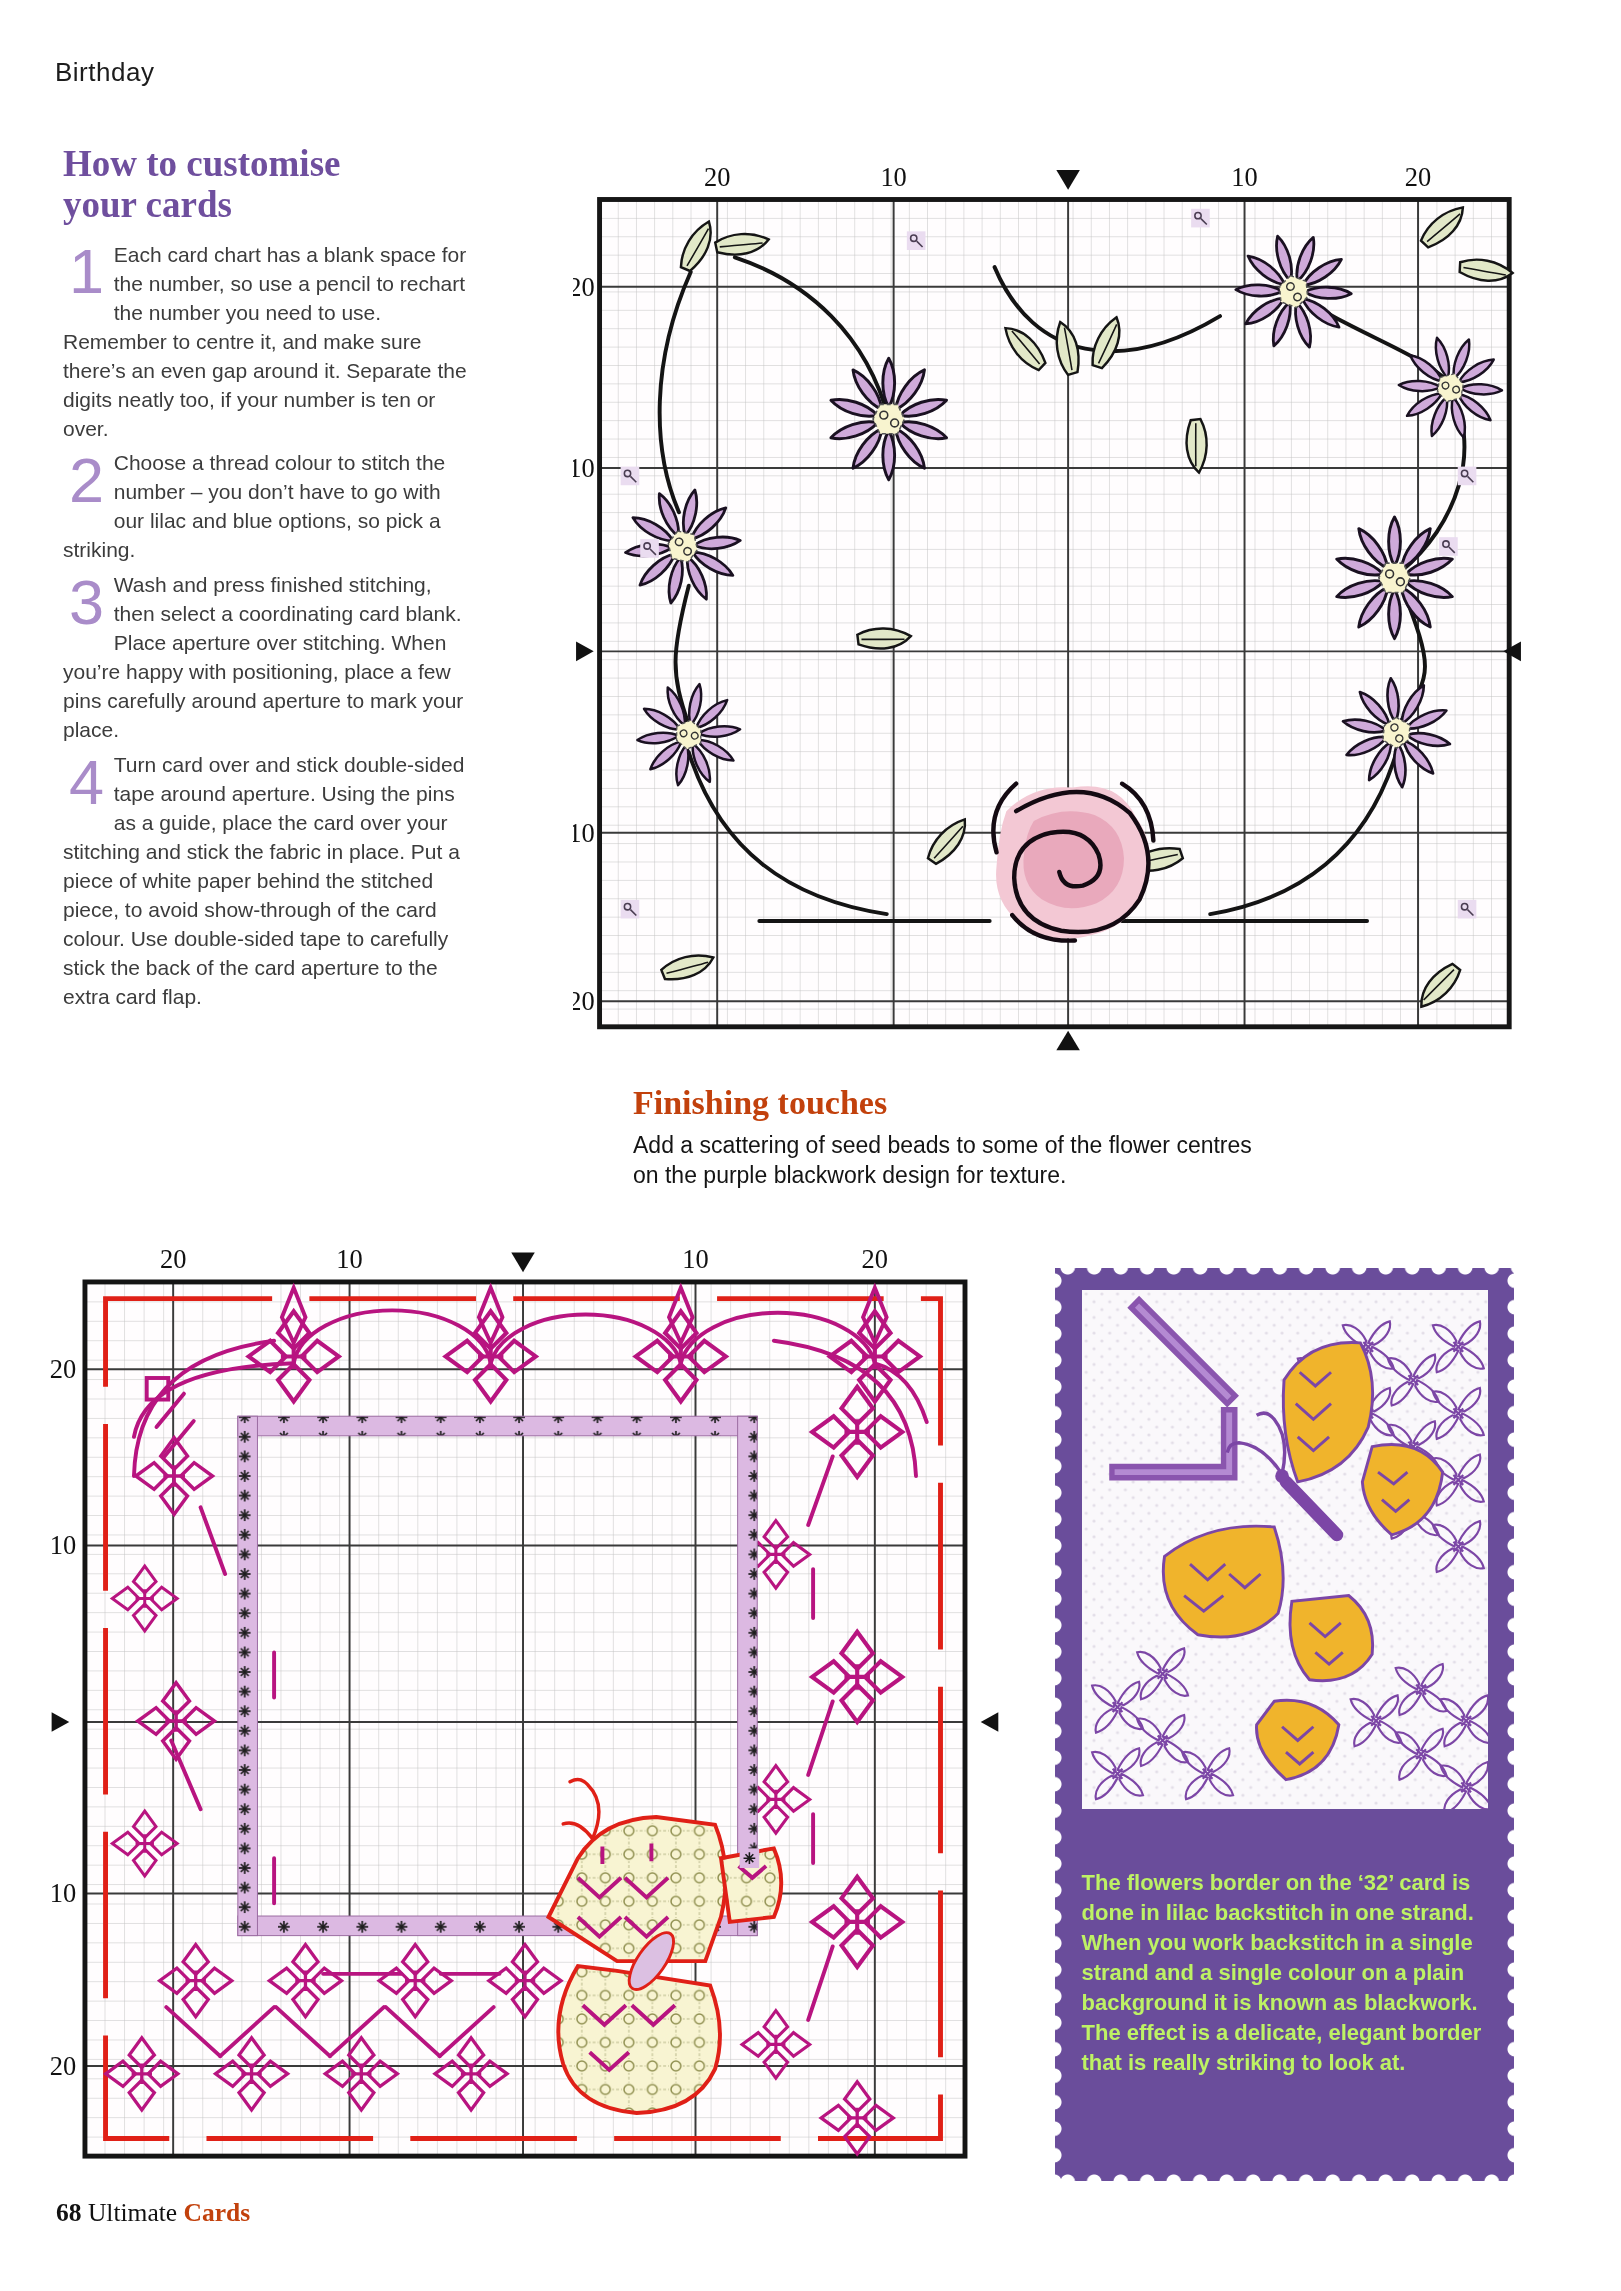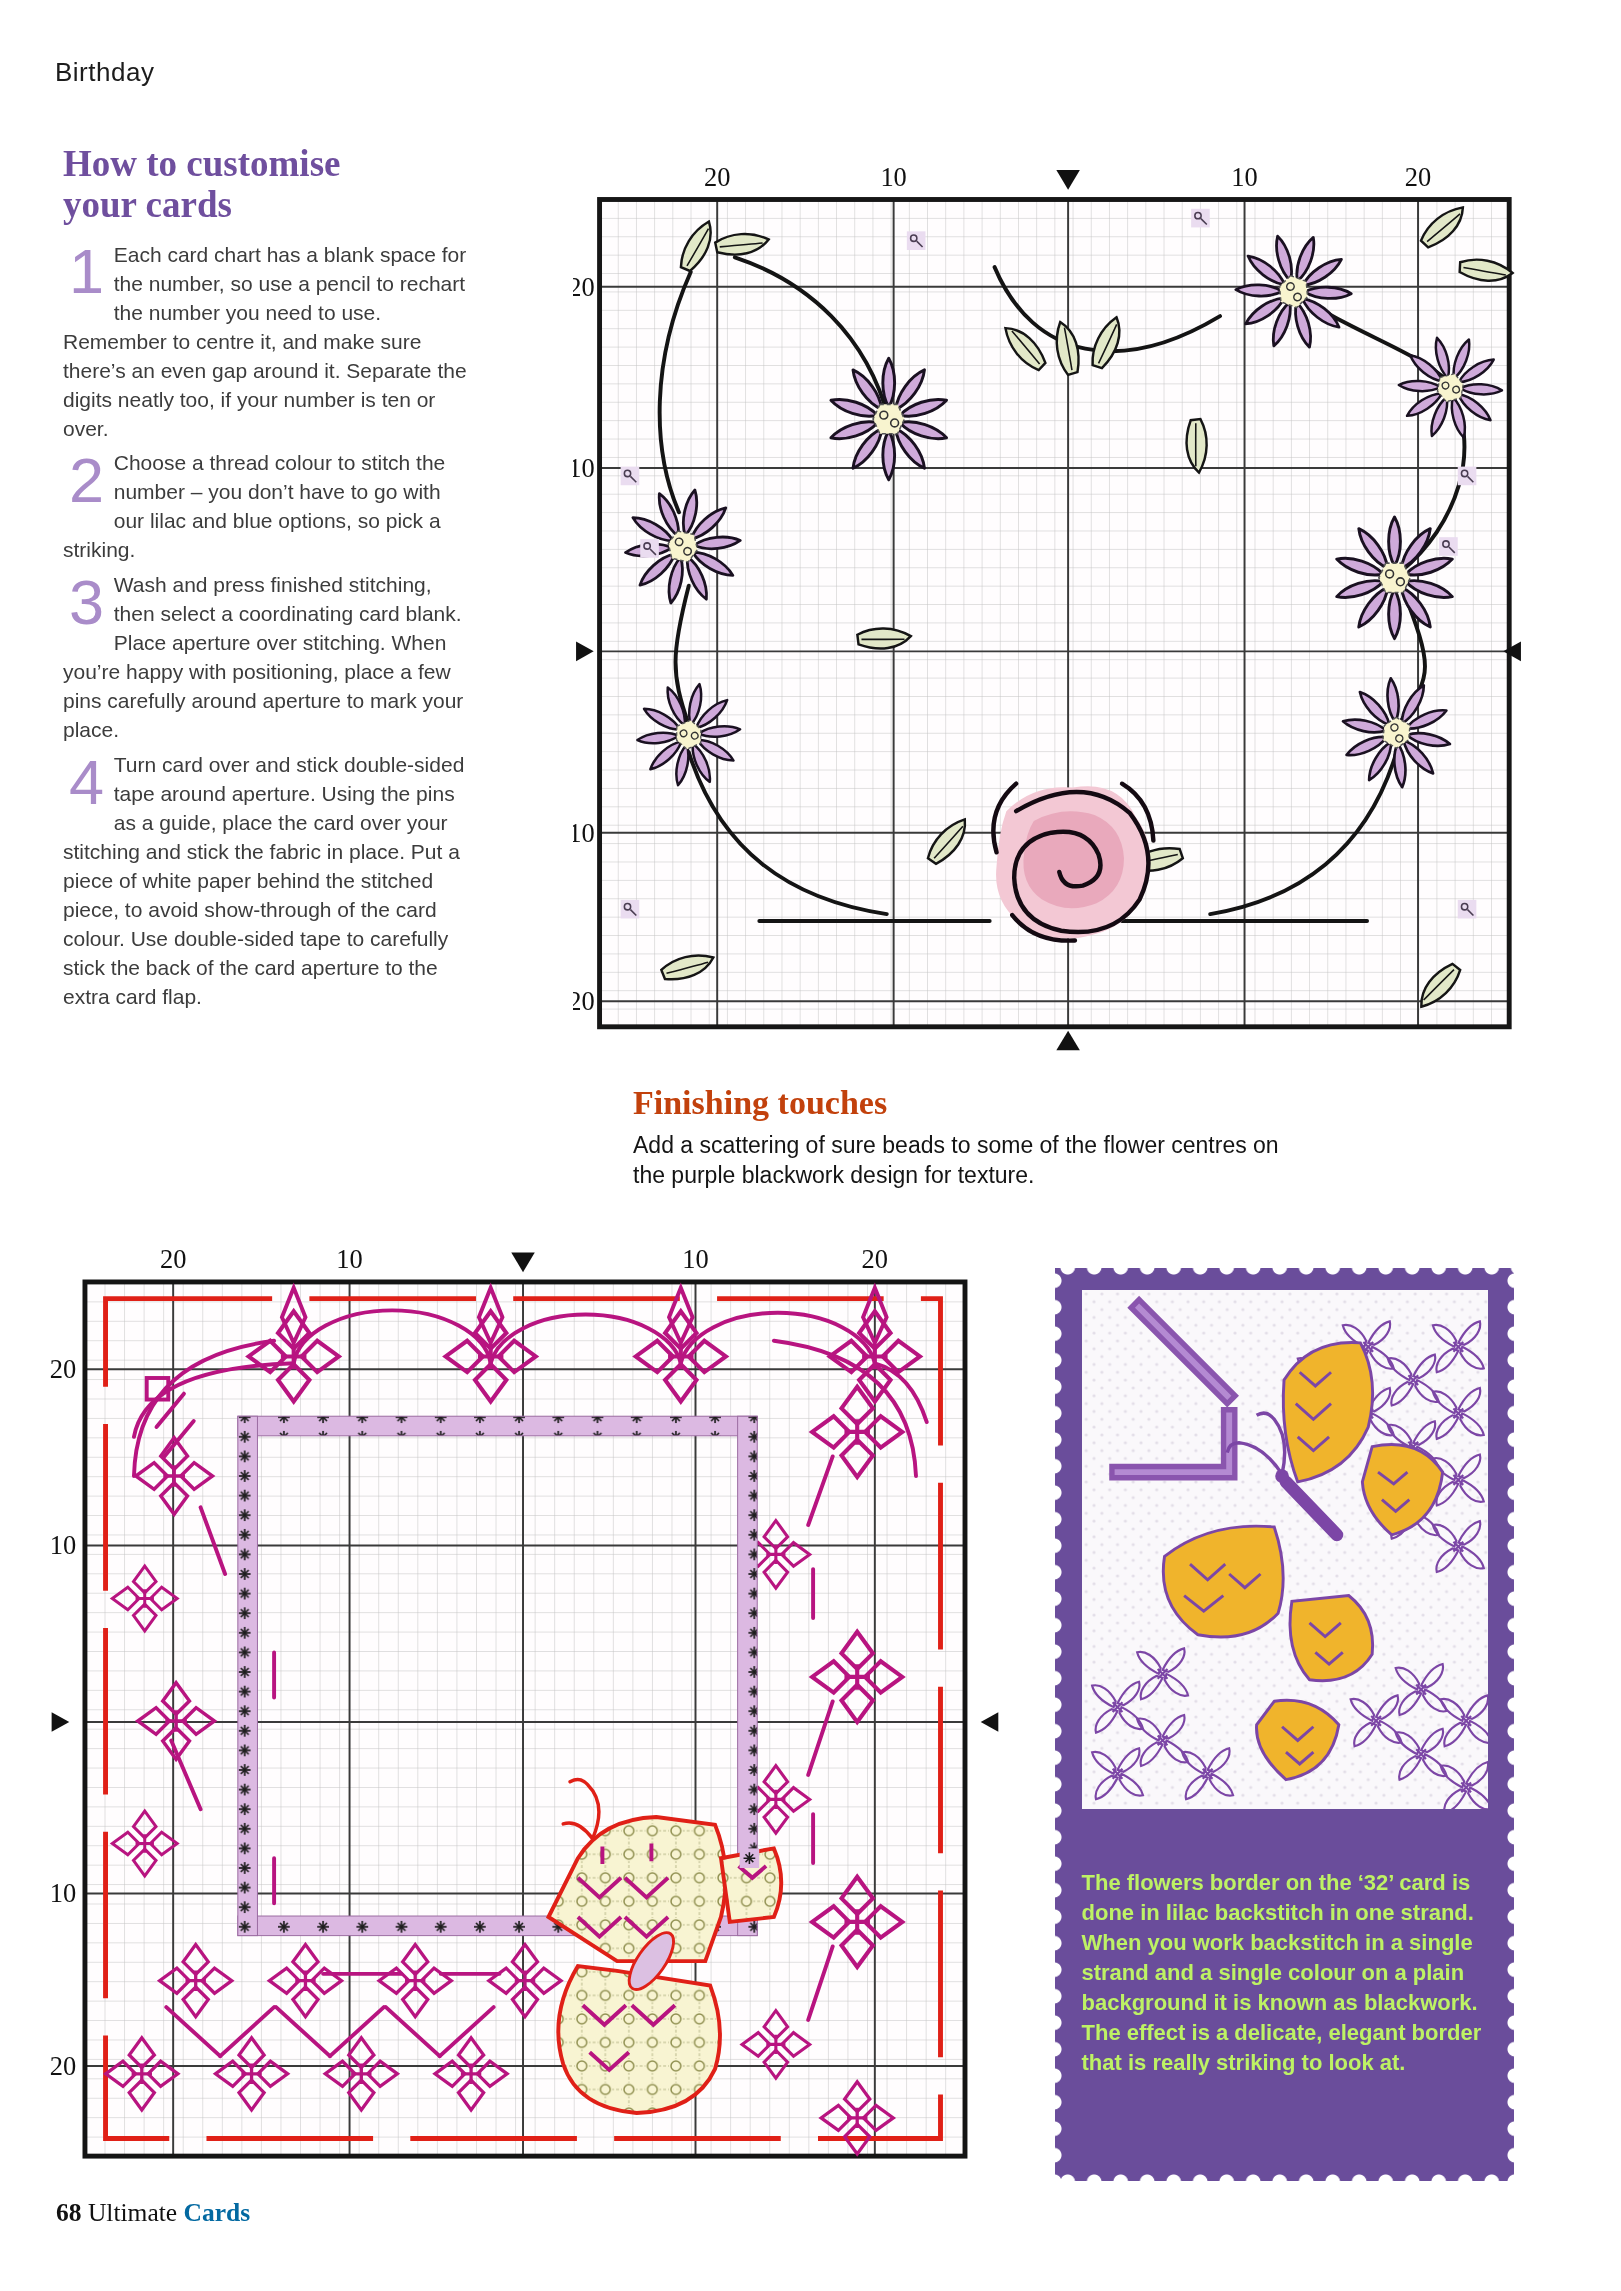--- a/index.html
+++ b/index.html
@@ -41,21 +41,21 @@
     background-image:radial-gradient(circle 7.8px at 12.7px 12.7px,#fff 6.9px,rgba(255,255,255,0) 7.8px);
     background-size:12.7px 26.5px;}
   .closeup .photo{position:absolute;left:26.5px;top:21.6px;width:406px;height:519px;background:#faf8fb;}
   .closeup h3{position:absolute;left:26.5px;top:545px;margin:0;width:406px;
               font-family:"Liberation Serif",serif;font-weight:700;font-size:34px;color:#ffffff;}
   .closeup p{position:absolute;left:26.5px;top:600px;margin:0;width:404px;
              font-size:22px;line-height:30px;font-weight:700;color:#bef264;}
 
   .footer{left:56px;top:2198px;font-family:"Liberation Serif",serif;font-size:25.5px;color:#111;}
   .footer .num{font-weight:700;}
-  .footer .brand{font-weight:700;color:#0369a1;}
+  .footer .brand{font-weight:700;color:#c2410c;}
 </style>
 </head>
 <body>
 
 <div id="page">
 
   <div class="abs birthday">Birthday</div>
 
   <div class="abs howto">
     <h2><span>How to customise</span><br>
@@ -206,21 +206,21 @@
       <use href="#bead" transform="translate(58,800)"></use>
       <use href="#bead" transform="translate(912,800)"></use>
       <use href="#bead" transform="translate(640,95)"></use>
       <use href="#bead" transform="translate(350,118)"></use>
     </g>
   </svg>
   </div>
 
   <div class="abs finishing">
     <h3>Finishing touches</h3>
-    <p>Add a scattering of sure beads to some of the flower centres on the purple blackwork design for texture.</p>
+    <p>Add a scattering of seed beads to some of the flower centres on the purple blackwork design for texture.</p>
   </div>
 
   <div class="abs chart" style="left:29px;top:1231px;width:990px;height:980px;">
   <svg width="990" height="980" viewBox="0 0 1010 1000">
     <defs>
       <pattern id="gridB" width="19.95" height="19.82" patternUnits="userSpaceOnUse" x="57" y="52">
         <path d="M19.95,0 H0 V19.82" fill="none" stroke="#c2c2c2" stroke-width="1"></path>
       </pattern>
       <pattern id="band" width="40" height="20" patternUnits="userSpaceOnUse">
         <rect width="40" height="20" fill="#dcb9e2"></rect>

